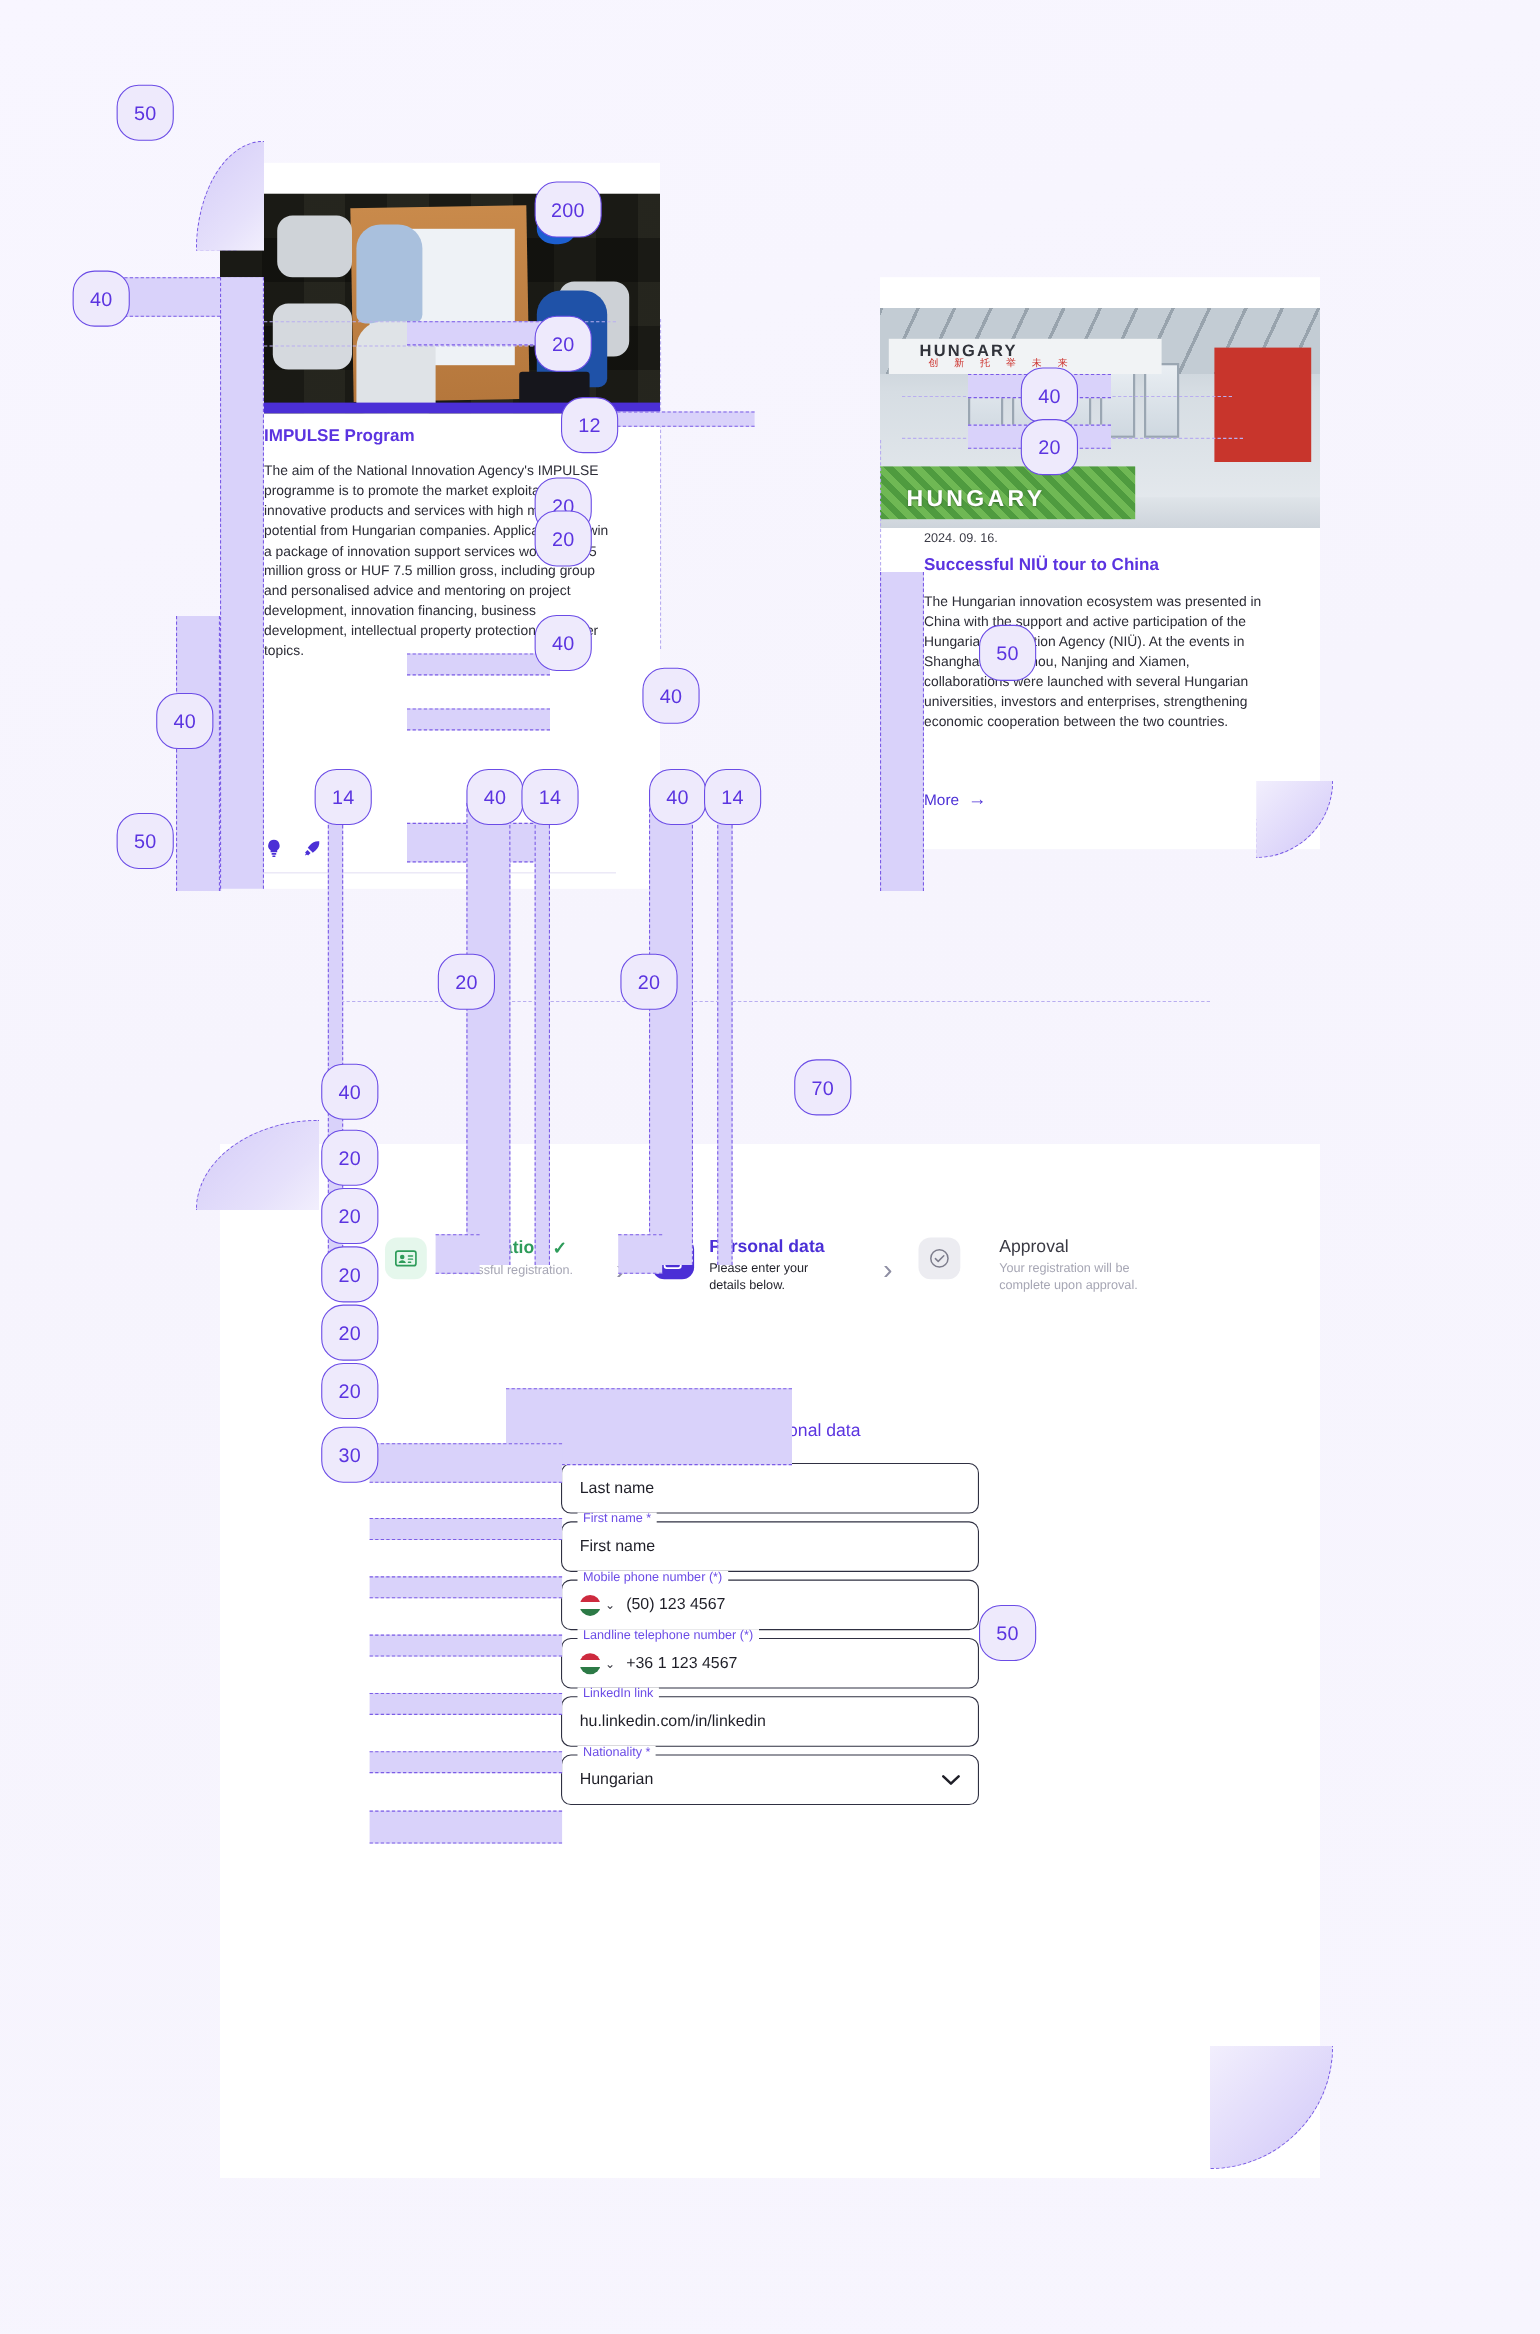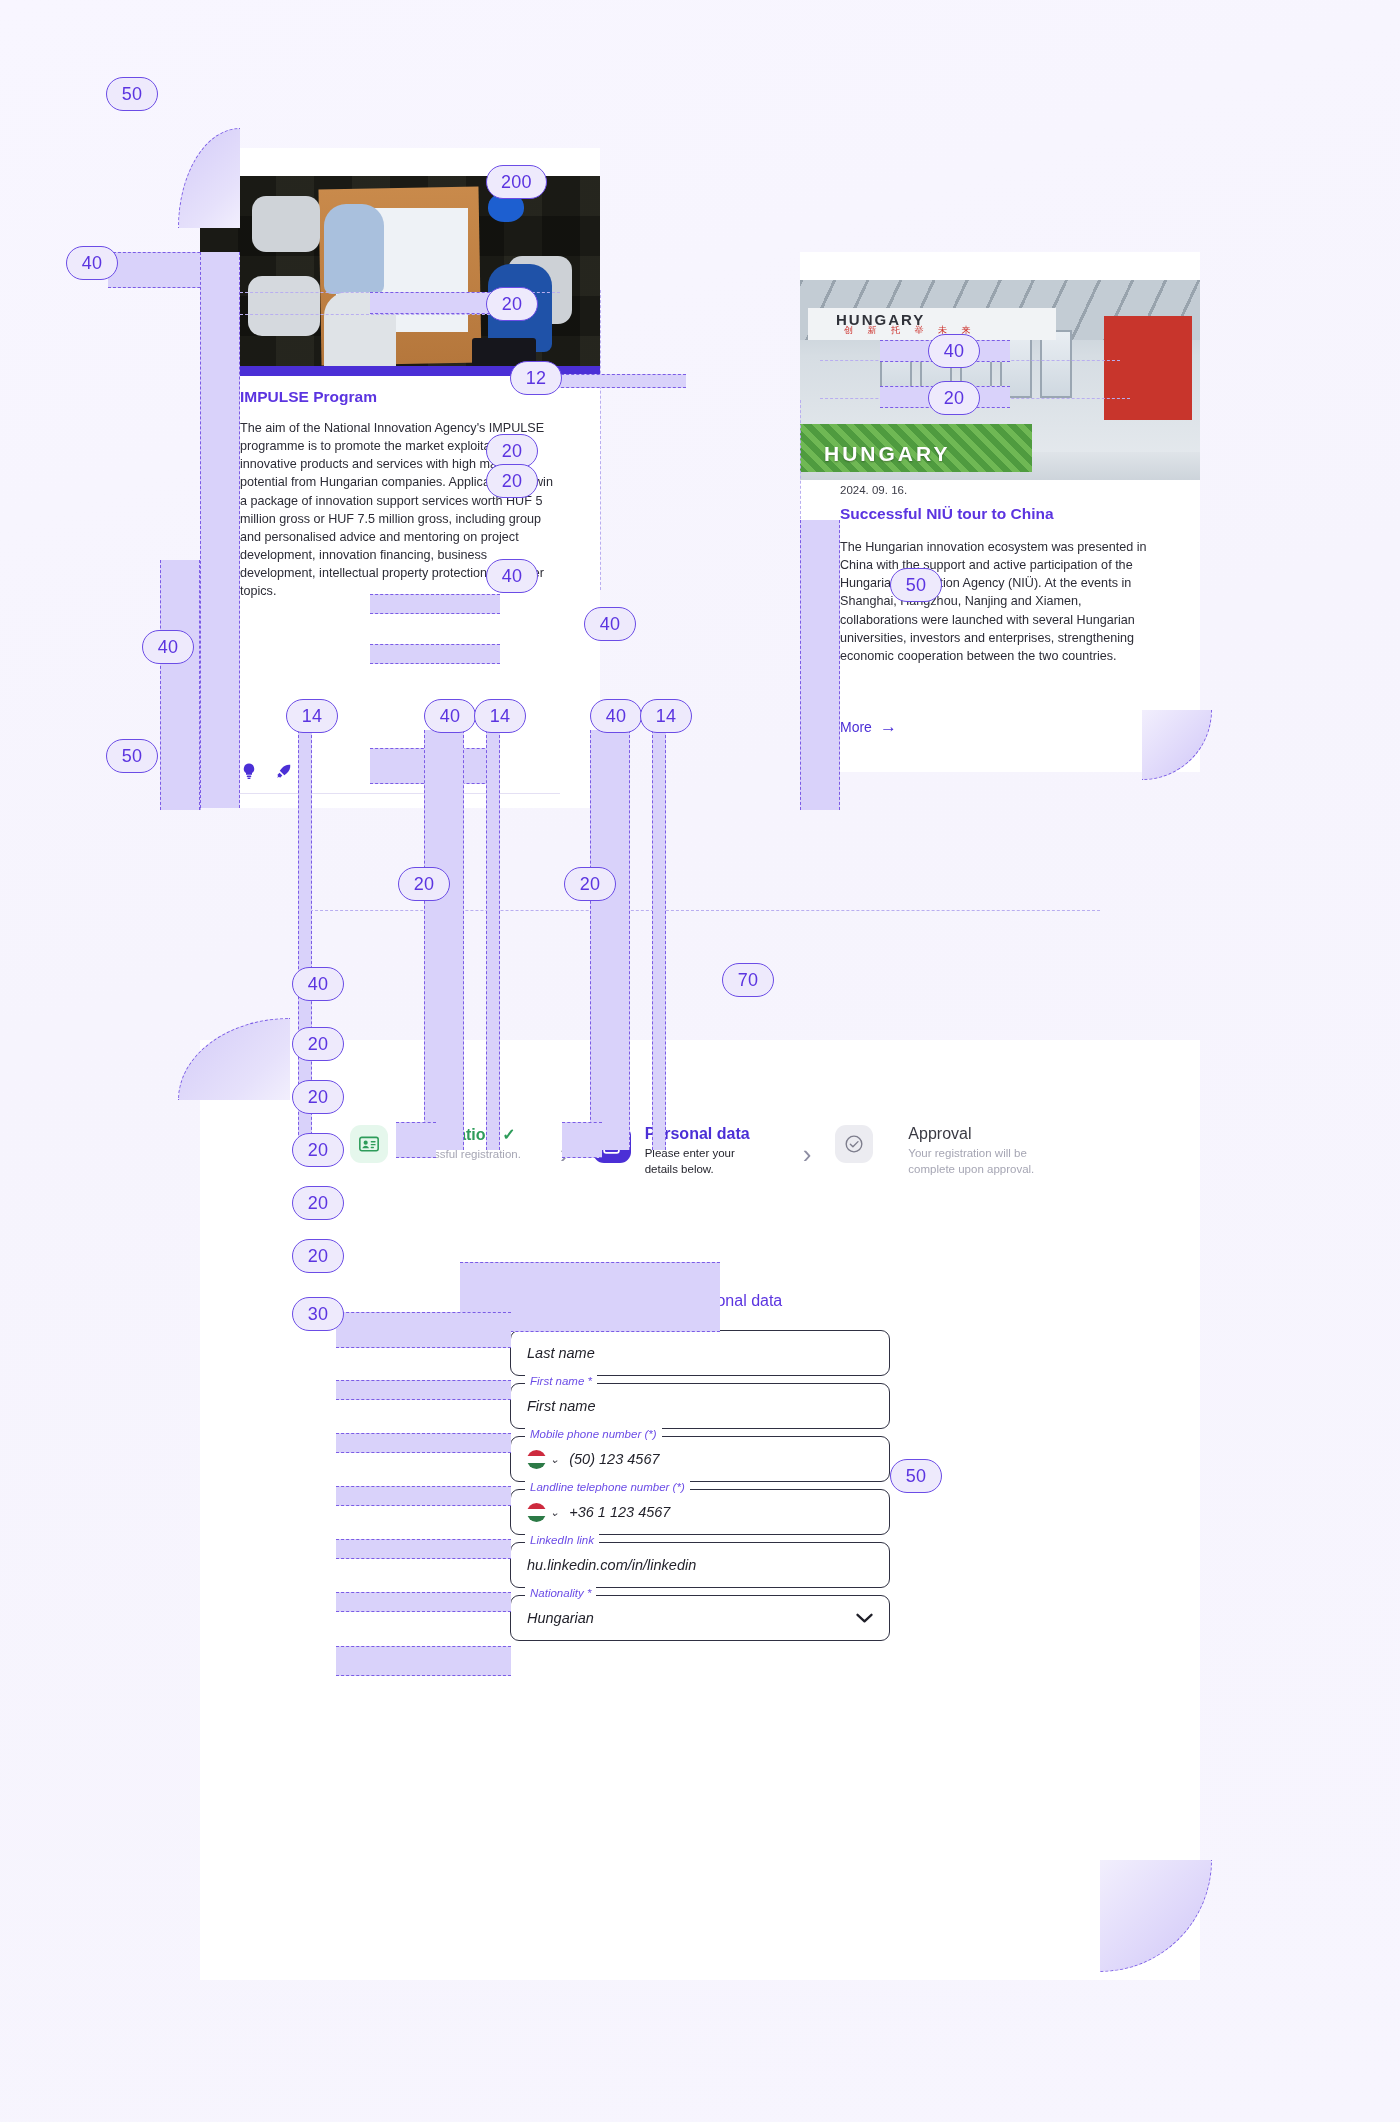--- a/index.html
+++ b/index.html
@@ -9,21 +9,21 @@
     font-family: "Liberation Sans", sans-serif;
     overflow: hidden;
   }
   #stage { position: relative; width: 1400px; height: 2122px;
            background: linear-gradient(160deg,#f8f6ff 0%, #f6f4fd 40%, #f7f5fe 100%); }
 
   
   .badge {
     position: absolute;
     display: flex; align-items: center; justify-content: center;
-    min-width: 52px; height: 34px; padding: 14px 14px;
+    min-width: 52px; height: 51px; padding: 14px 14px;
     border: 1.5px solid #6b4ce6; border-radius: 20px;
     background: #eeeafc; color: #5b34e0;
     font-size: 18px; line-height: 1; letter-spacing: .2px;
     z-index: 40;
   }
   .spacer {
     position: absolute;
     background: #d9d2fa;
     border-top: 1.6px dashed #7b5ce6;
     border-bottom: 1.6px dashed #7b5ce6;
@@ -87,21 +87,21 @@
   .step-title.grey  { color: #3a3a44; }
   .step-sub { font-size: 11.5px; line-height: 1.35; margin-top: 3px; }
   .step-sub.muted  { color: #a6a6b4; }
   .step-sub.dark   { color: #1f1f28; }
   .chev { color: #8e8ea3; font-size: 26px; line-height: 1; align-self: center; }
 
   .form-title { color: #5b34e0; font-size: 16px; text-align: center; }
 
   .field { position: absolute; width: 380px; height: 46px;
            border: 1.3px solid #2f3042; border-radius: 9px;
-           display: flex; align-items: center; padding: 0 16px; font-style: italic; }
+           display: flex; align-items: center; padding: 0 16px; }
   .field-label { position: absolute; top: -9px; left: 14px;
                  background: #fff; padding: 0 5px;
                  color: #6b4ce6; font-size: 11.5px; white-space: nowrap; }
   .field-value { color: #1f1f28; font-size: 14.5px; }
   .flag { width: 19px; height: 19px; border-radius: 50%; overflow: hidden;
           flex: none; margin-right: 4px;
           background: linear-gradient(#cd2a3e 0 33.3%, #ffffff 33.3% 66.6%, #2c7a46 66.6% 100%); }
   .mini-chev { color: #3a3a44; font-size: 11px; margin-right: 10px; }
   .sel-chev { margin-left: auto; color: #1f1f28; font-size: 17px; font-weight: bold; }
 

